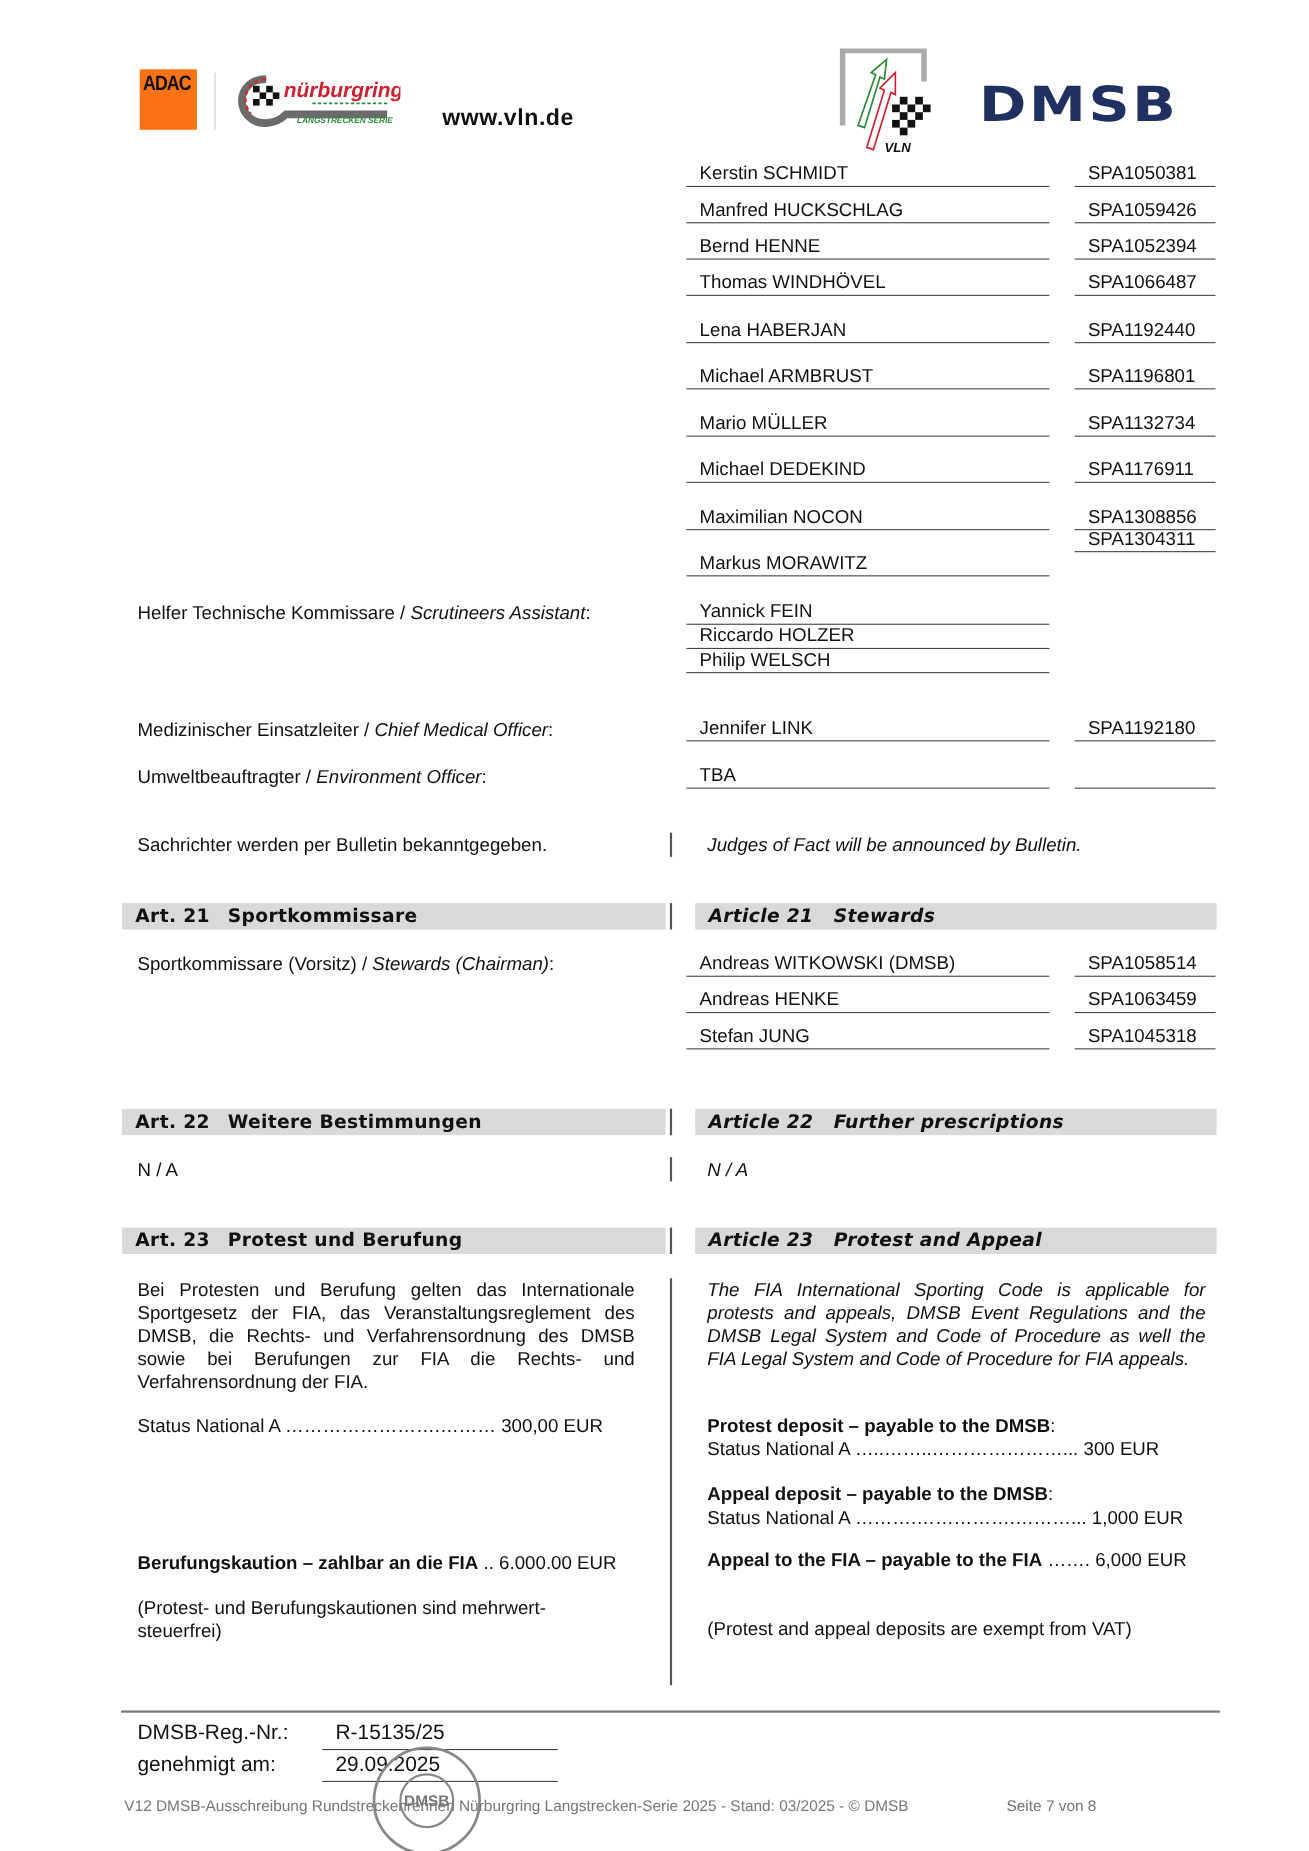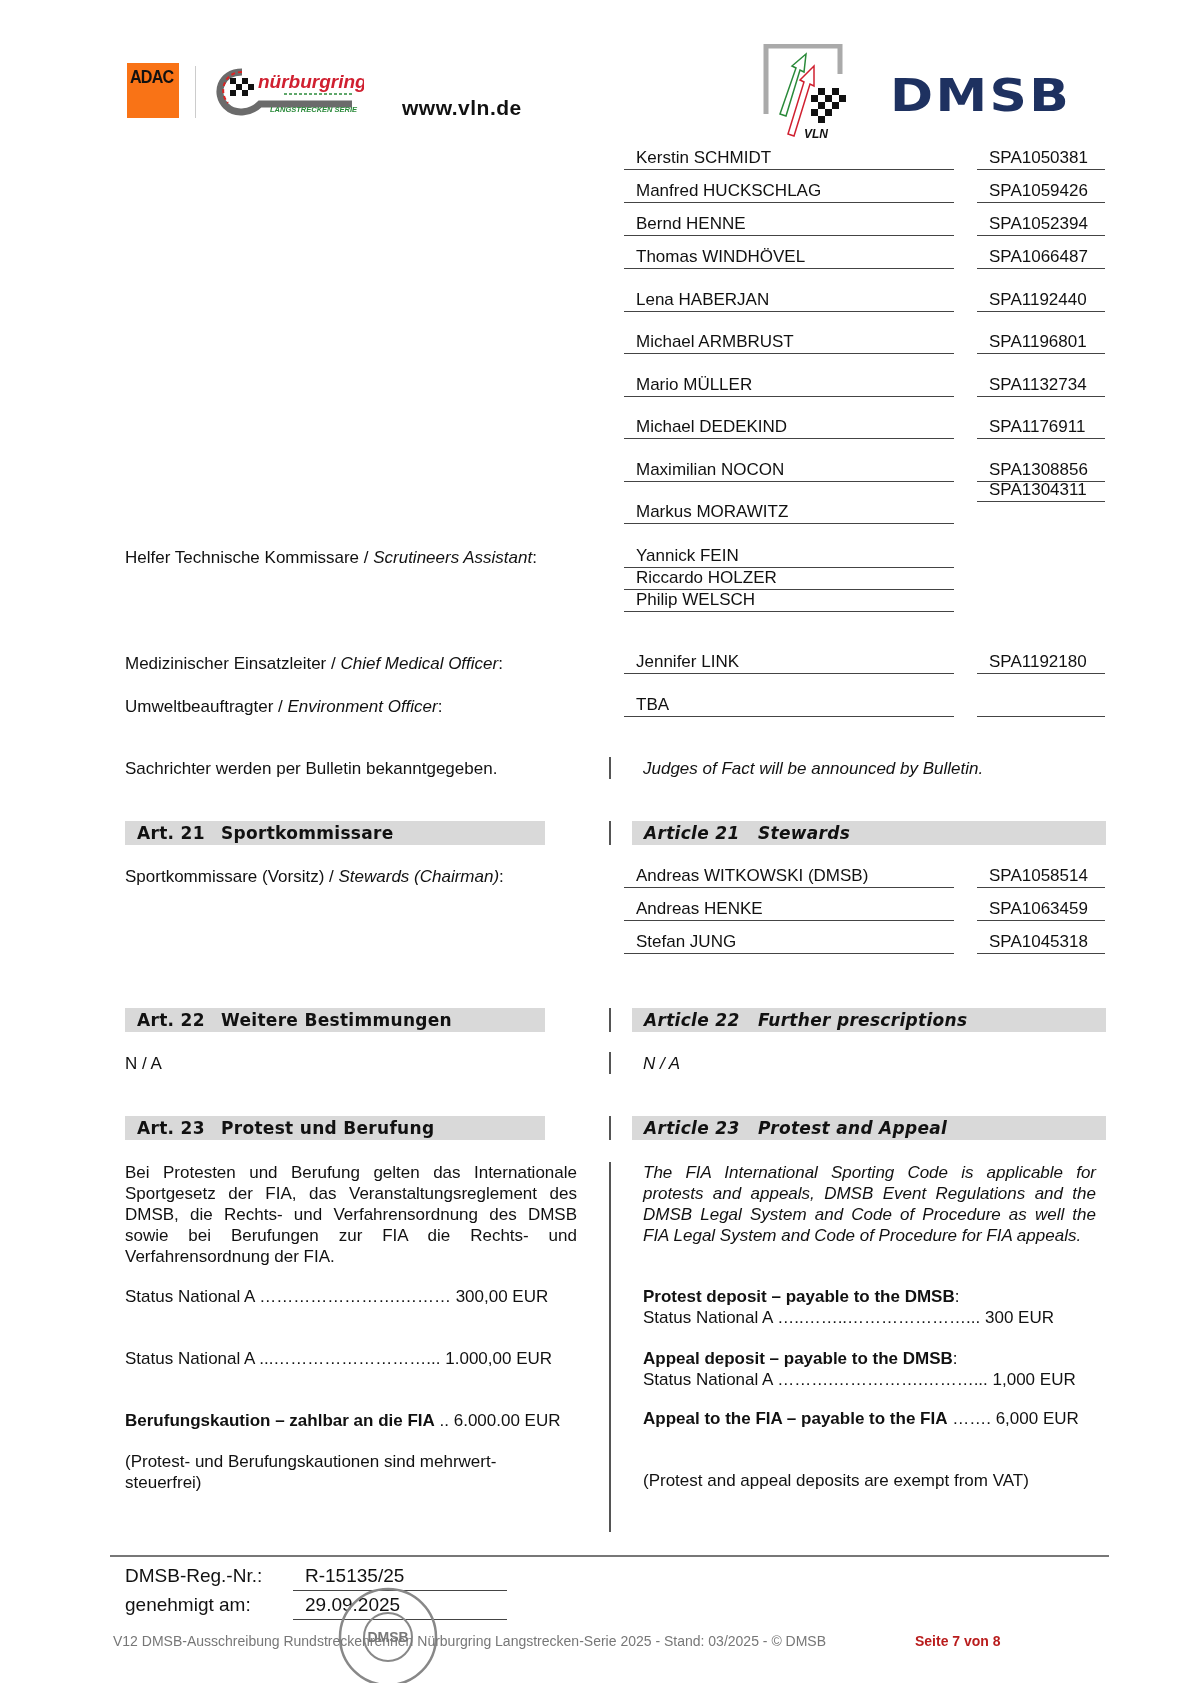--- a/index.html
+++ b/index.html
@@ -16,40 +16,40 @@
     .vlnlogo { left:762px; top:44px; width:98px; height:96px; }
     .dmsb { left:890px; top:70px; font-family:"DejaVu Sans", sans-serif; font-size:44px; font-weight:bold; color:#1e3160; letter-spacing:2px; transform:scaleX(1.18); transform-origin:left top; }
 
     
     .name-line { position:absolute; left:624px; width:330px; border-bottom:1.5px solid #444; font-size:17px; padding-left:12px; box-sizing:border-box; height:22px; line-height:20px; }
     .id-line { position:absolute; left:977px; width:128px; border-bottom:1.5px solid #444; font-size:17px; padding-left:12px; box-sizing:border-box; height:22px; line-height:20px; }
     .label-left { position:absolute; left:125px; font-size:17px; }
     .label-left i { font-style:italic; }
 
     .hdr { position:absolute; height:24px; background:#d9d9d9; font-weight:bold; font-size:17px; line-height:24px; padding-left:12px; box-sizing:border-box; font-family:"DejaVu Sans", sans-serif; letter-spacing:0.3px;}
-    .hdr-l { left:125px; width:420px; }
+    .hdr-l { left:111px; width:494px; }
     .hdr-r { left:632px; width:474px; font-style:italic; }
     .hdr .num { display:inline-block; width:84px; }
     .hdr-r .num { width:114px; }
     .col-sep { position:absolute; left:609px; width:1.5px; background:#555; }
 
     .para-l { position:absolute; left:125px; width:452px; font-size:17px; line-height:21px; text-align:justify; }
     .para-r { position:absolute; left:643px; width:453px; font-size:17px; line-height:21px; text-align:justify; font-style:italic; }
     .fee { position:absolute; font-size:17px; line-height:21px; }
     .fee b { font-weight:bold; }
     .fee-l { left:125px; width:452px; }
     .fee-r { left:643px; width:453px; }
     .row-flex { display:flex; justify-content:space-between; white-space:nowrap; overflow:hidden; }
 
     
     .foot-rule { left:110px; top:1555px; width:999px; height:2px; background:#777; }
     .reg-label { left:125px; font-size:19px; }
     .reg-val { left:293px; width:214px; border-bottom:1.5px solid #444; padding-left:12px; box-sizing:border-box; font-size:19px; height:26px; }
     .footer-text { left:113px; top:1633px; font-size:14px; color:#777; white-space:nowrap; }
-    .page-num { left:915px; top:1633px; font-size:14px; color:#b91c1c;font-weight:bold; }
+    .page-num { left:915px; top:1633px; font-size:14px; color:#737373; }
     .stamp { left:336px; top:1585px; width:104px; height:104px; }
   </style>
 </head>
 <body>
 
 <div class="abs adac">
     <span>ADAC</span>
   </div>
 <div class="abs vsep"></div>
 <div class="abs nring">
@@ -170,21 +170,20 @@
 
 <div class="fee fee-l" style="top:1286px">
   <div class="row-flex">Status National A …………………….……… 300,00 EUR</div>
 </div>
 <div class="fee fee-r" style="top:1286px">
   <div><b>Protest deposit – payable to the DMSB</b>:</div>
   <div class="row-flex">Status National A …..……..…………………... 300 EUR</div>
 </div>
 
 <div class="fee fee-l" style="top:1348px">
-  <div class="row-flex">Status National A ...………………………... 1.000,00 EUR</div>
 </div>
 <div class="fee fee-r" style="top:1348px">
   <div><b>Appeal deposit – payable to the DMSB</b>:</div>
   <div class="row-flex">Status National A ……….…………….………... 1,000 EUR</div>
 </div>
 
 <div class="fee fee-l" style="top:1410px; white-space:nowrap">
   <b>Berufungskaution – zahlbar an die FIA</b><span> .. 6.000.00 EUR</span>
 </div>
 <div class="fee fee-r" style="top:1408px; white-space:nowrap">

